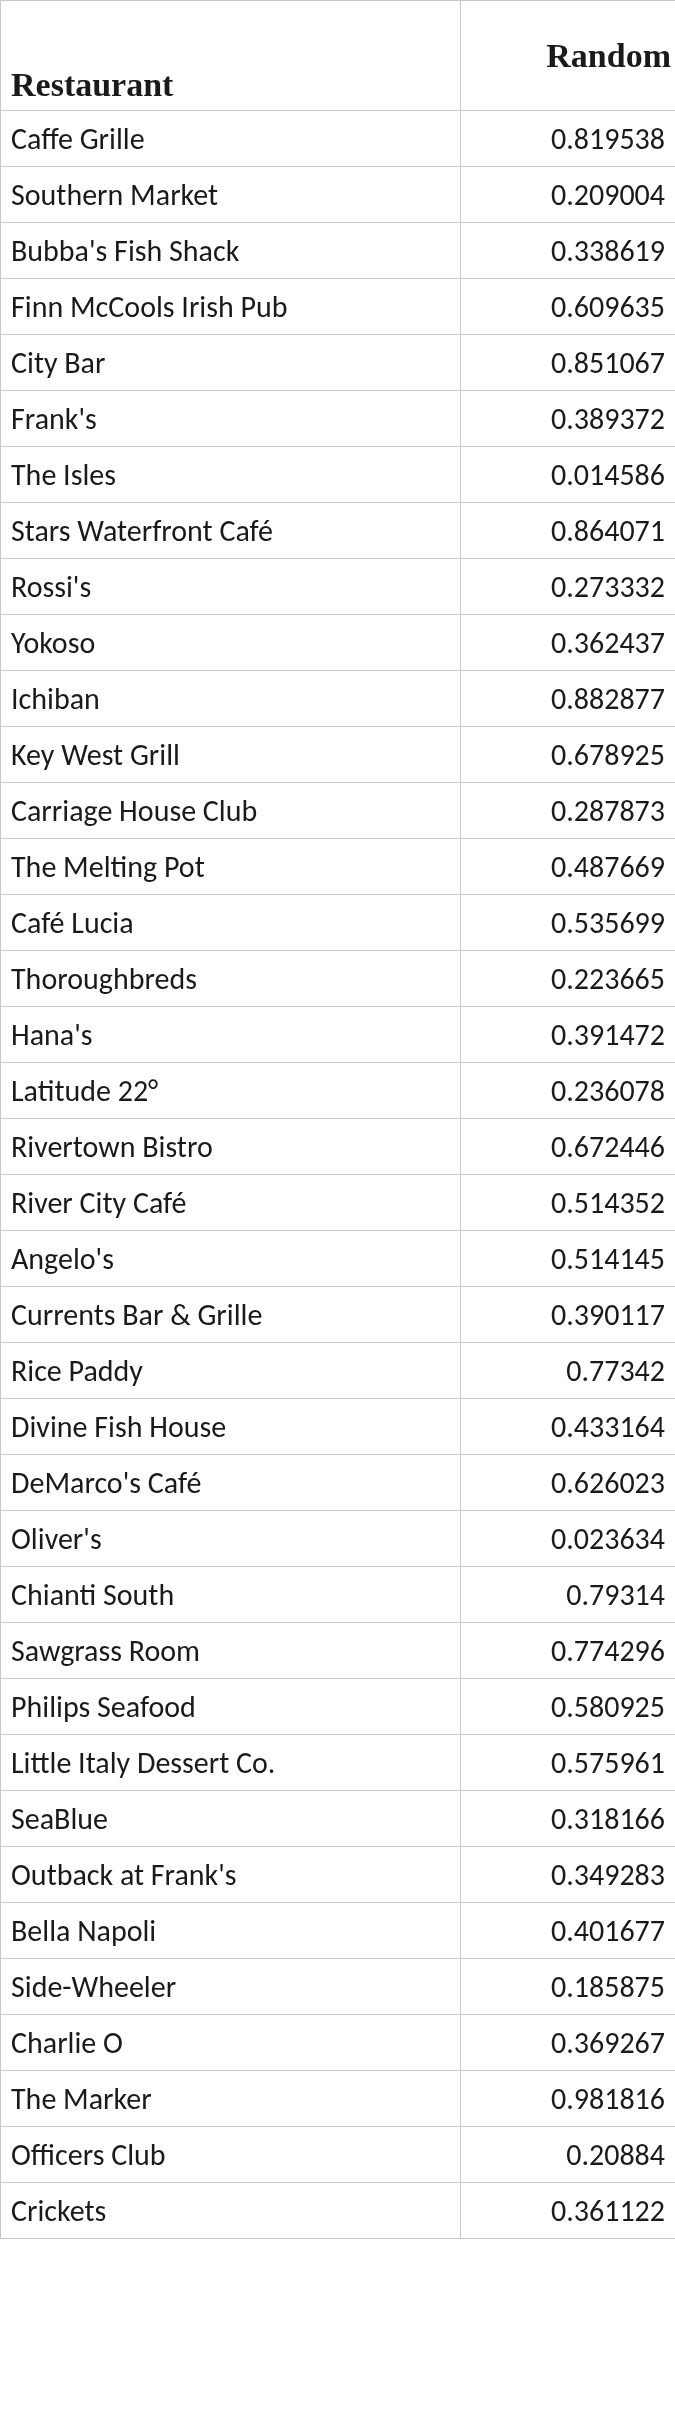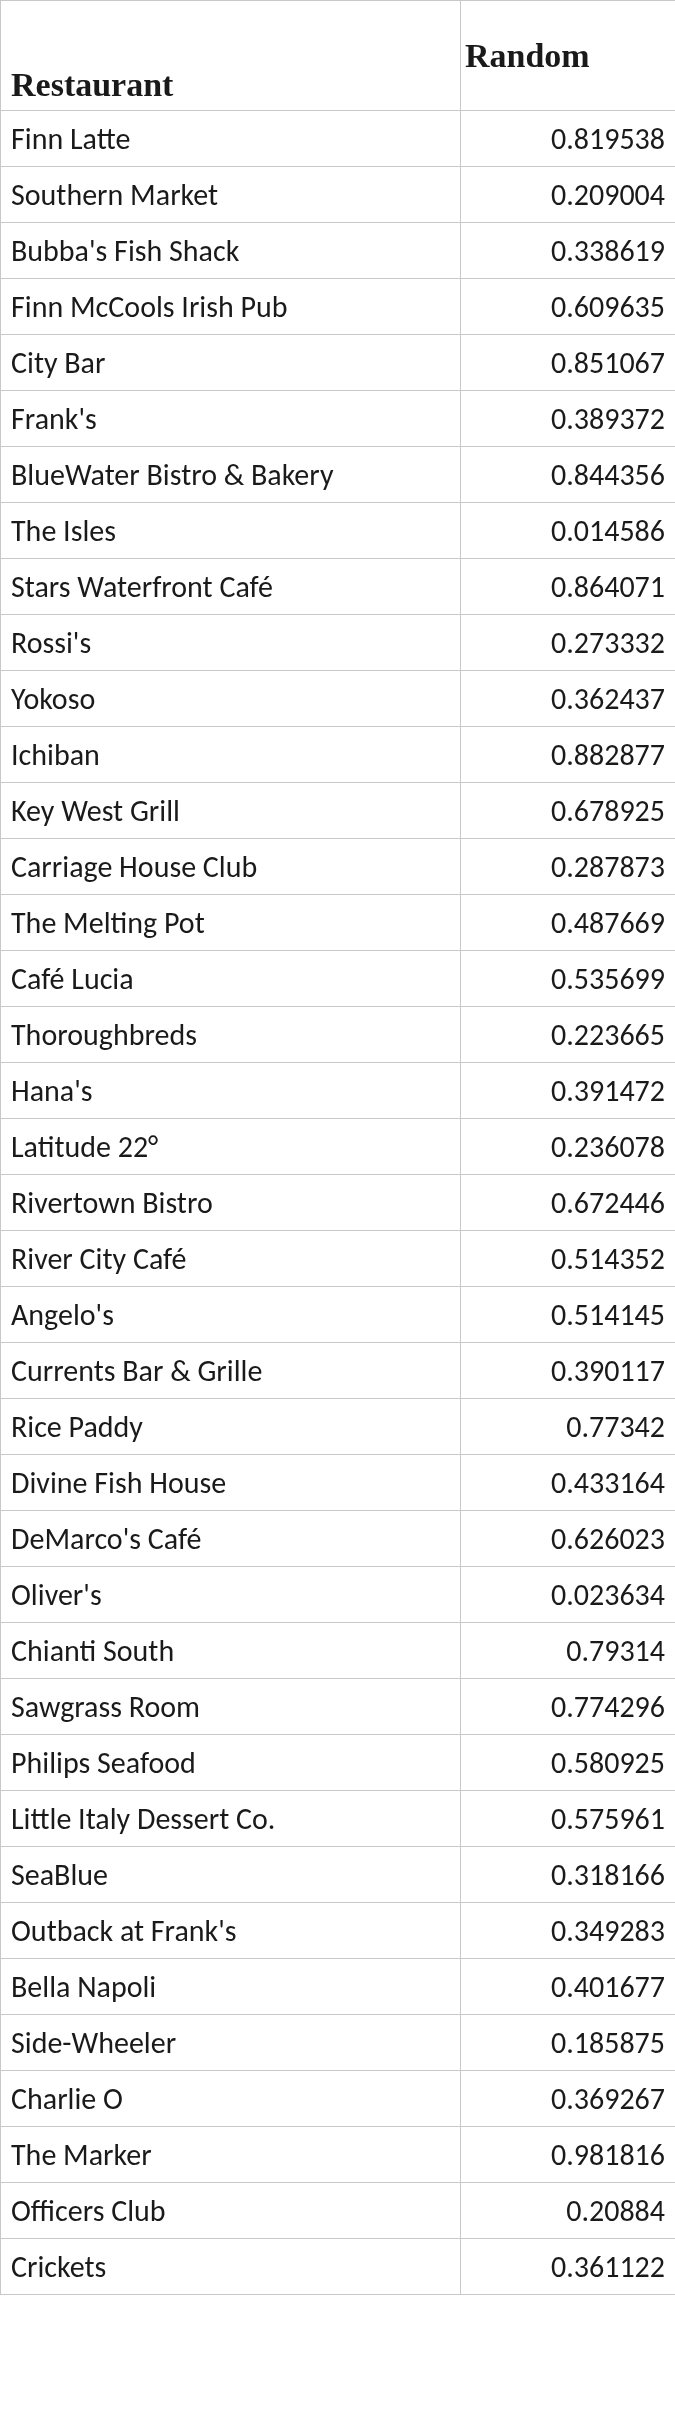--- a/index.html
+++ b/index.html
@@ -29,21 +29,21 @@
   th {
     font-family: "Times New Roman", Times, serif;
     font-weight: bold;
     font-size: 34px;
     vertical-align: bottom;
     text-align: left;
     height: 110px;
     background: #fff;
   }
   th.ch2 {
-    text-align: left;
+    text-align: right;
     vertical-align: middle;
     line-height: 1.15;
     word-break: break-word;
     white-space: normal;
     padding: 8px 4px;
   }
   td.num {
     text-align: right;
     font-variant-numeric: tabular-nums;
   }
@@ -58,21 +58,21 @@
       <col class="c2">
     </colgroup>
   <thead>
     <tr>
       <th class="ch1">Restaurant</th>
       <th class="ch2">Random</th>
     </tr>
   </thead>
   <tbody id="tbody">
       <tr>
-        <td class="name">Finn Latte</td>
+        <td class="name">Caffe Grille</td>
         <td class="num">0.819538</td>
       </tr>
       <tr>
         <td class="name">Southern Market</td>
         <td class="num">0.209004</td>
       </tr>
       <tr>
         <td class="name">Bubba's Fish Shack</td>
         <td class="num">0.338619</td>
       </tr>
@@ -80,24 +80,20 @@
         <td class="name">Finn McCools Irish Pub</td>
         <td class="num">0.609635</td>
       </tr>
       <tr>
         <td class="name">City Bar</td>
         <td class="num">0.851067</td>
       </tr>
       <tr>
         <td class="name">Frank's</td>
         <td class="num">0.389372</td>
-      </tr>
-      <tr>
-        <td class="name">BlueWater Bistro &amp; Bakery</td>
-        <td class="num">0.844356</td>
       </tr>
       <tr>
         <td class="name">The Isles</td>
         <td class="num">0.014586</td>
       </tr>
       <tr>
         <td class="name">Stars Waterfront Café</td>
         <td class="num">0.864071</td>
       </tr>
       <tr>

